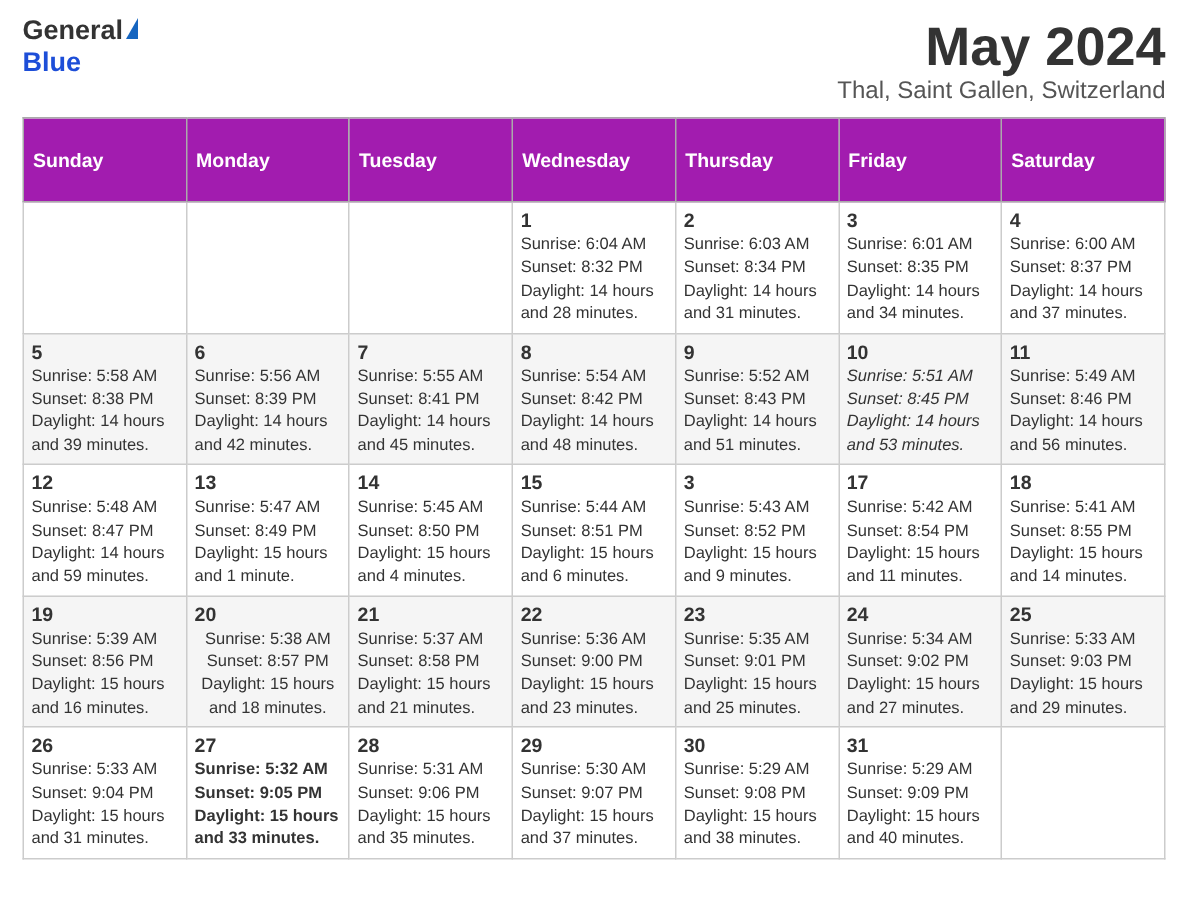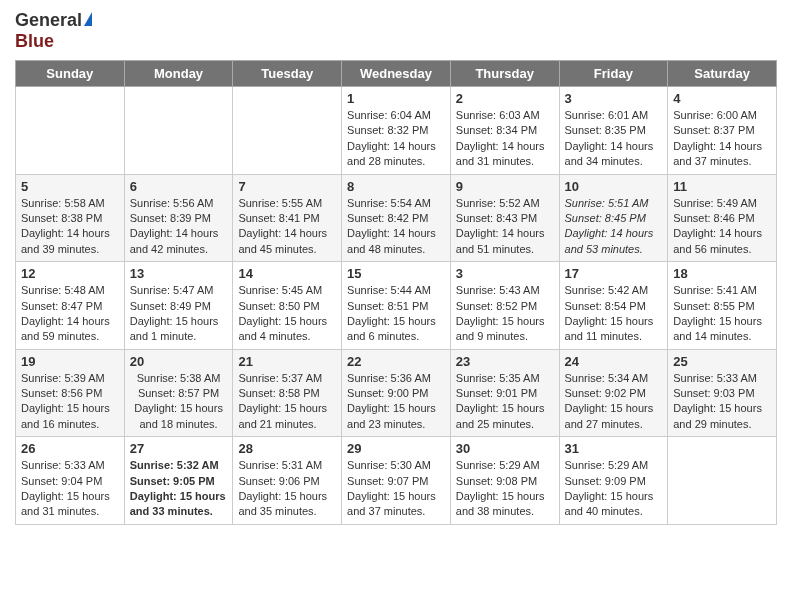--- a/index.html
+++ b/index.html
@@ -23,21 +23,21 @@
       text-align: center;
     }
     .logo-general {
       font-size: 18px;
       font-weight: bold;
       color: #333;
     }
     .logo-blue {
       font-size: 18px;
       font-weight: bold;
-      color: #7f1d1d;
+      color: #1d4ed8;
     }
     .logo-icon {
       display: inline-block;
       width: 0;
       height: 0;
       border-left: 8px solid transparent;
       border-bottom: 14px solid #1565c0;
       margin-left: 2px;
       position: relative;
       top: -2px;
@@ -57,24 +57,24 @@
     .location-title {
       font-size: 16px;
       color: #555;
     }
     .calendar-table {
       width: 100%;
       border-collapse: collapse;
       table-layout: fixed;
     }
     .calendar-table th {
-      background-color: #737373;
+      background-color: #a21caf;
       color: #fff;
-      text-align: center;
-      padding: 5px 6px;
+      text-align: left;
+      padding: 20px 6px;
       font-size: 13px;
       font-weight: bold;
       border: 1px solid #aaa;
     }
     .calendar-table td {
       border: 1px solid #ccc;
       vertical-align: top;
       padding: 4px 5px;
       font-size: 11px;
       color: #333;
@@ -104,20 +104,22 @@
 
 <div class="header">
   <div class="logo">
     <div class="logo-row">
       <span class="logo-general">General</span>
       <span class="logo-icon"></span>
     </div>
     <span class="logo-blue">Blue</span>
   </div>
   <div class="title-area">
+    <div class="month-title">May 2024</div>
+    <div class="location-title">Thal, Saint Gallen, Switzerland</div>
   </div>
 </div>
 
 <table class="calendar-table">
   <thead>
     <tr>
     <th>Sunday</th>
         <th>Monday</th>
         <th>Tuesday</th>
         <th>Wednesday</th>

